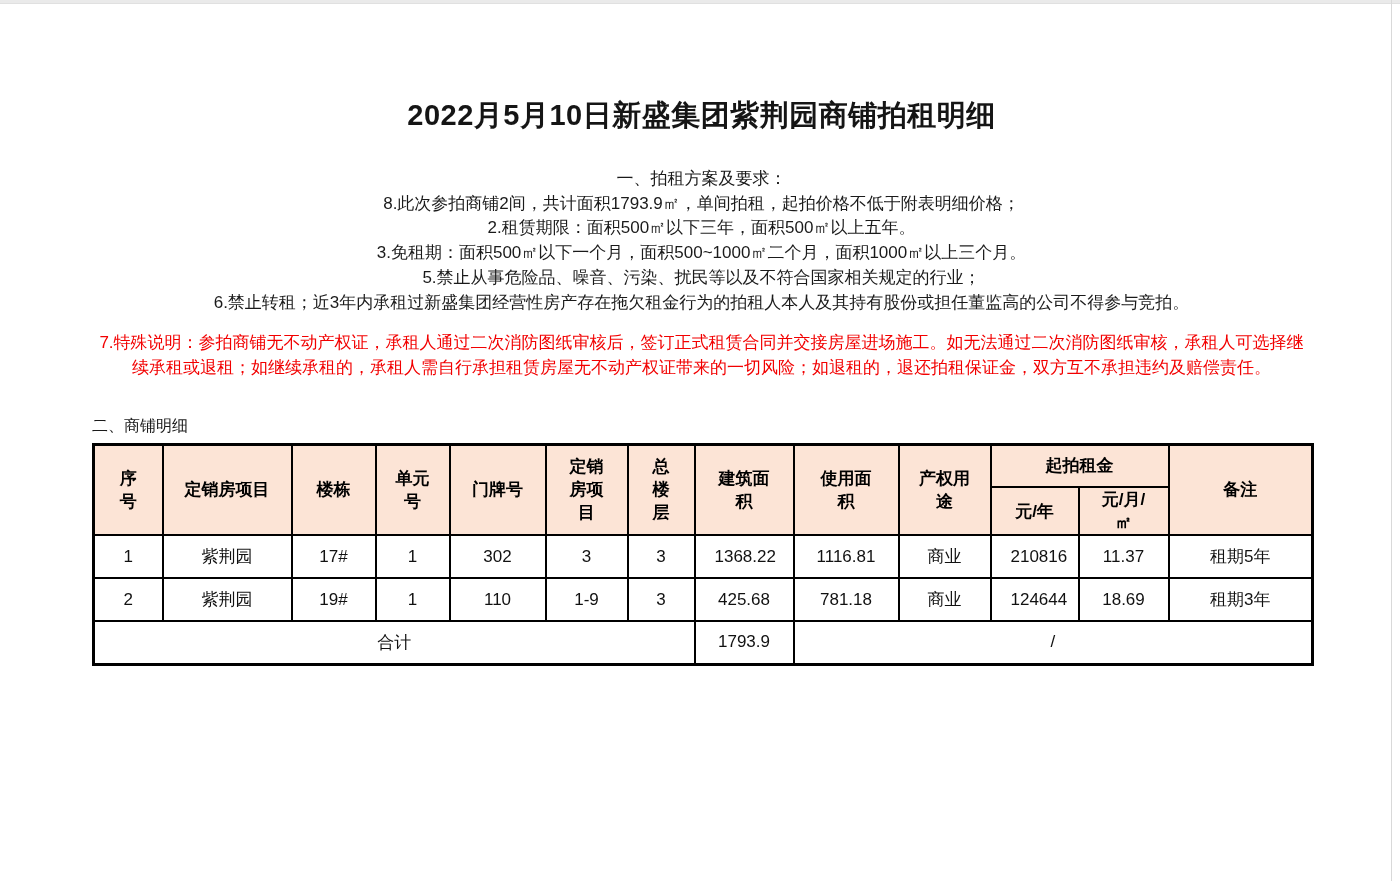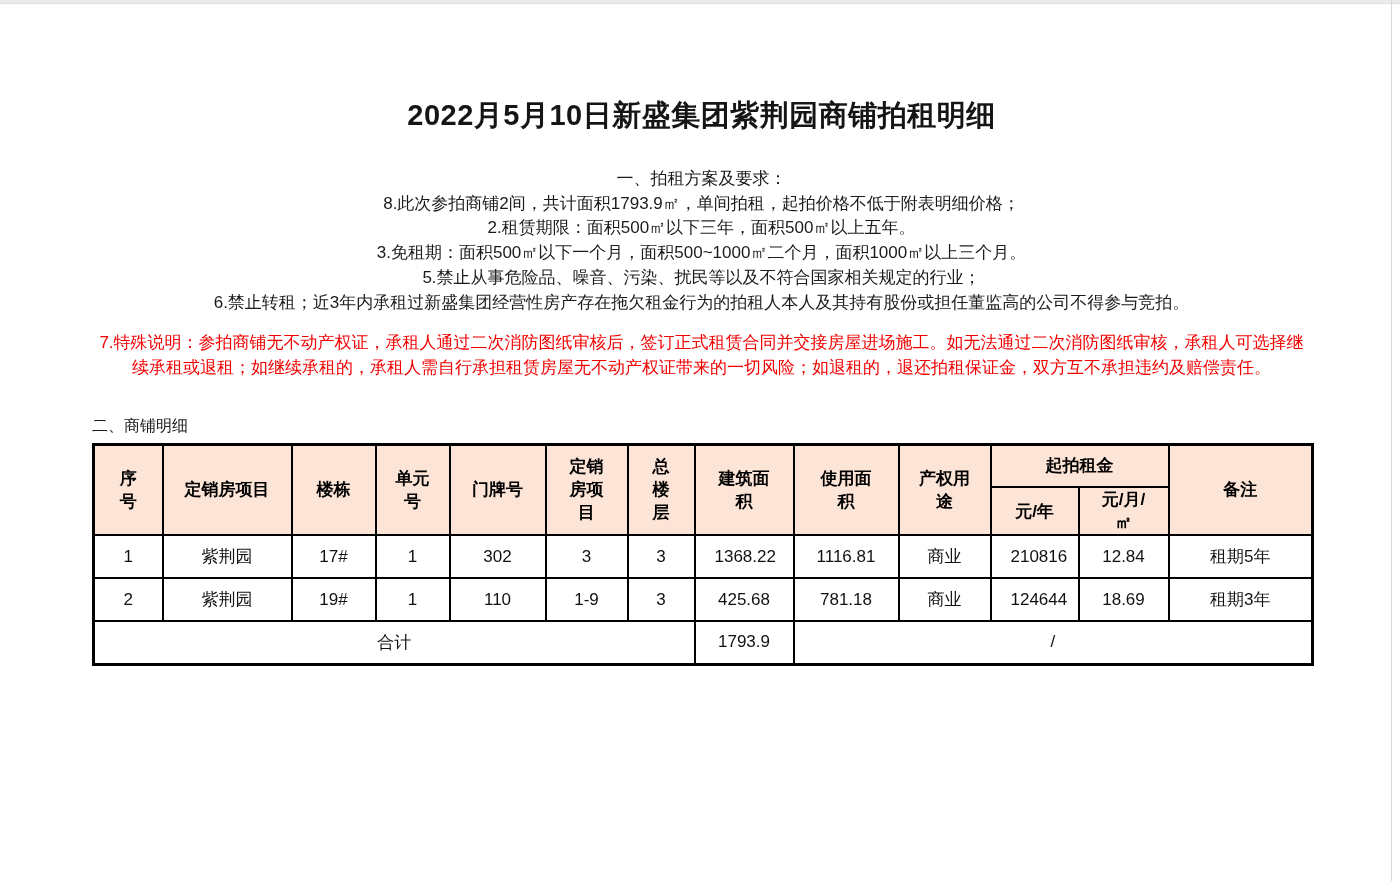--- a/index.html
+++ b/index.html
@@ -134,21 +134,21 @@
         <td>紫荆园</td>
         <td>17#</td>
         <td>1</td>
         <td>302</td>
         <td>3</td>
         <td>3</td>
         <td>1368.22</td>
         <td>1116.81</td>
         <td>商业</td>
         <td>210816</td>
-        <td>12.84</td>
+        <td>11.37</td>
         <td>租期5年</td>
       </tr>
       <tr>
         <td>2</td>
         <td>紫荆园</td>
         <td>19#</td>
         <td>1</td>
         <td>110</td>
         <td>1-9</td>
         <td>3</td>

